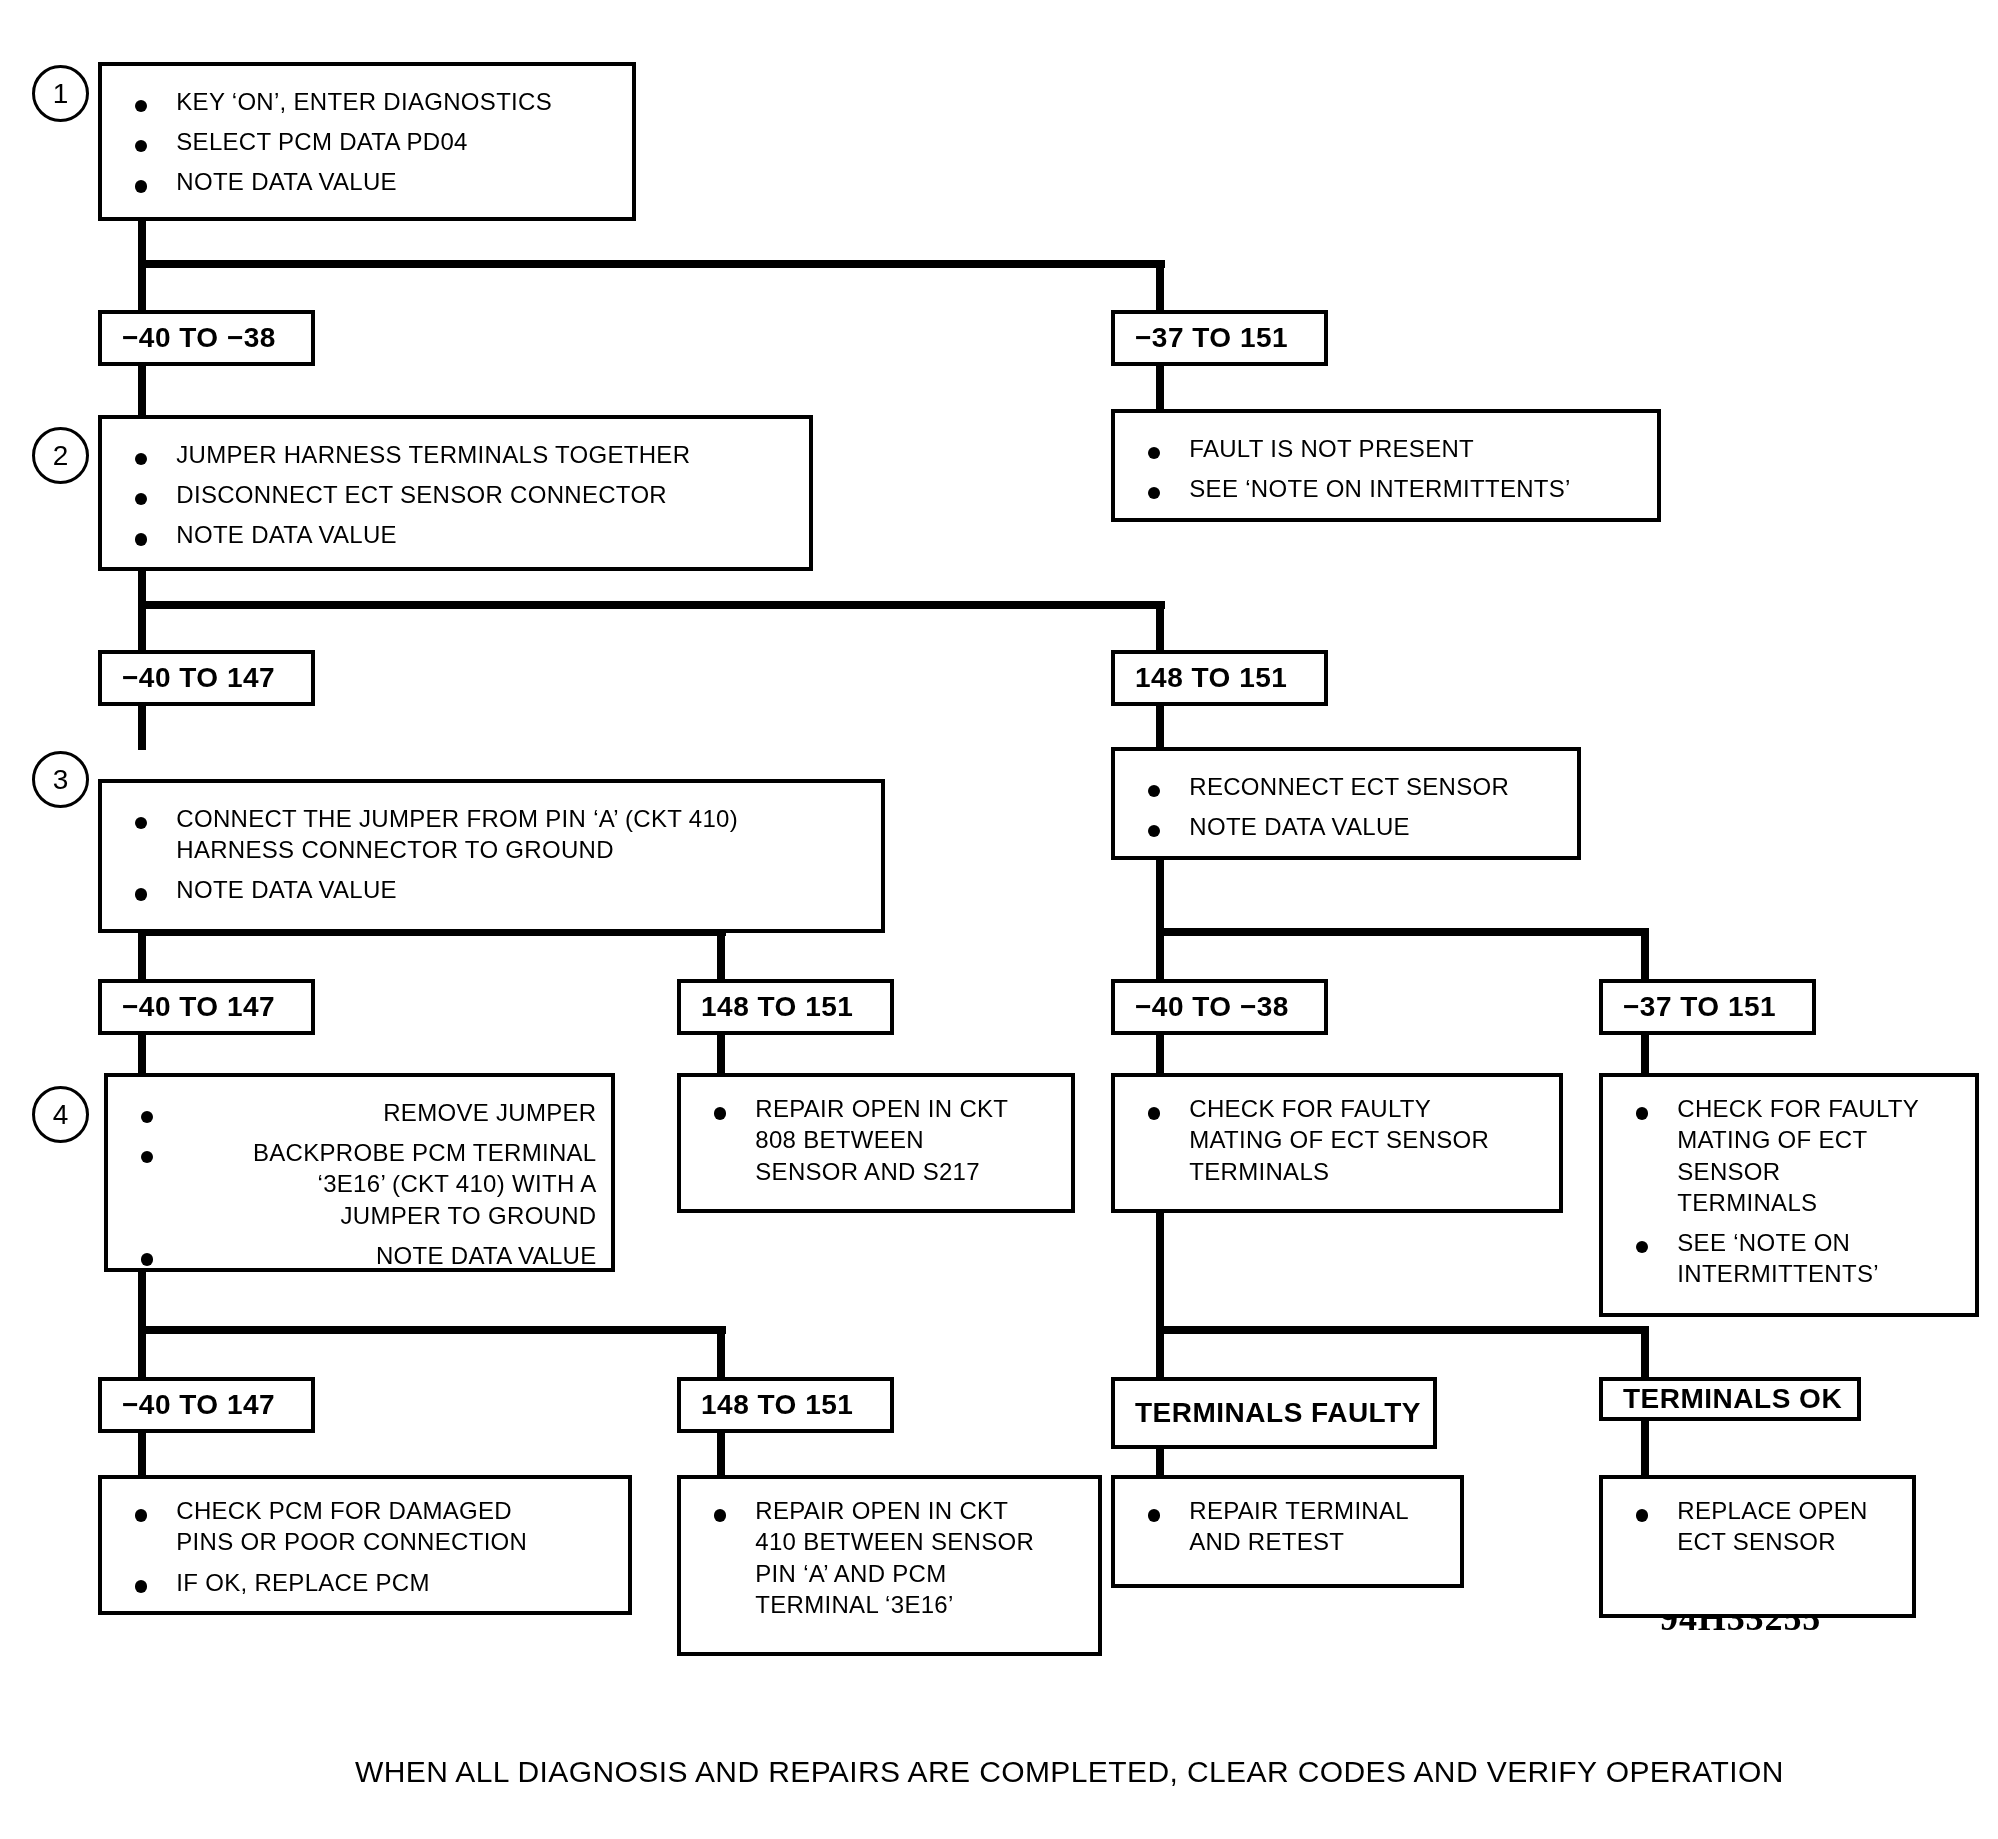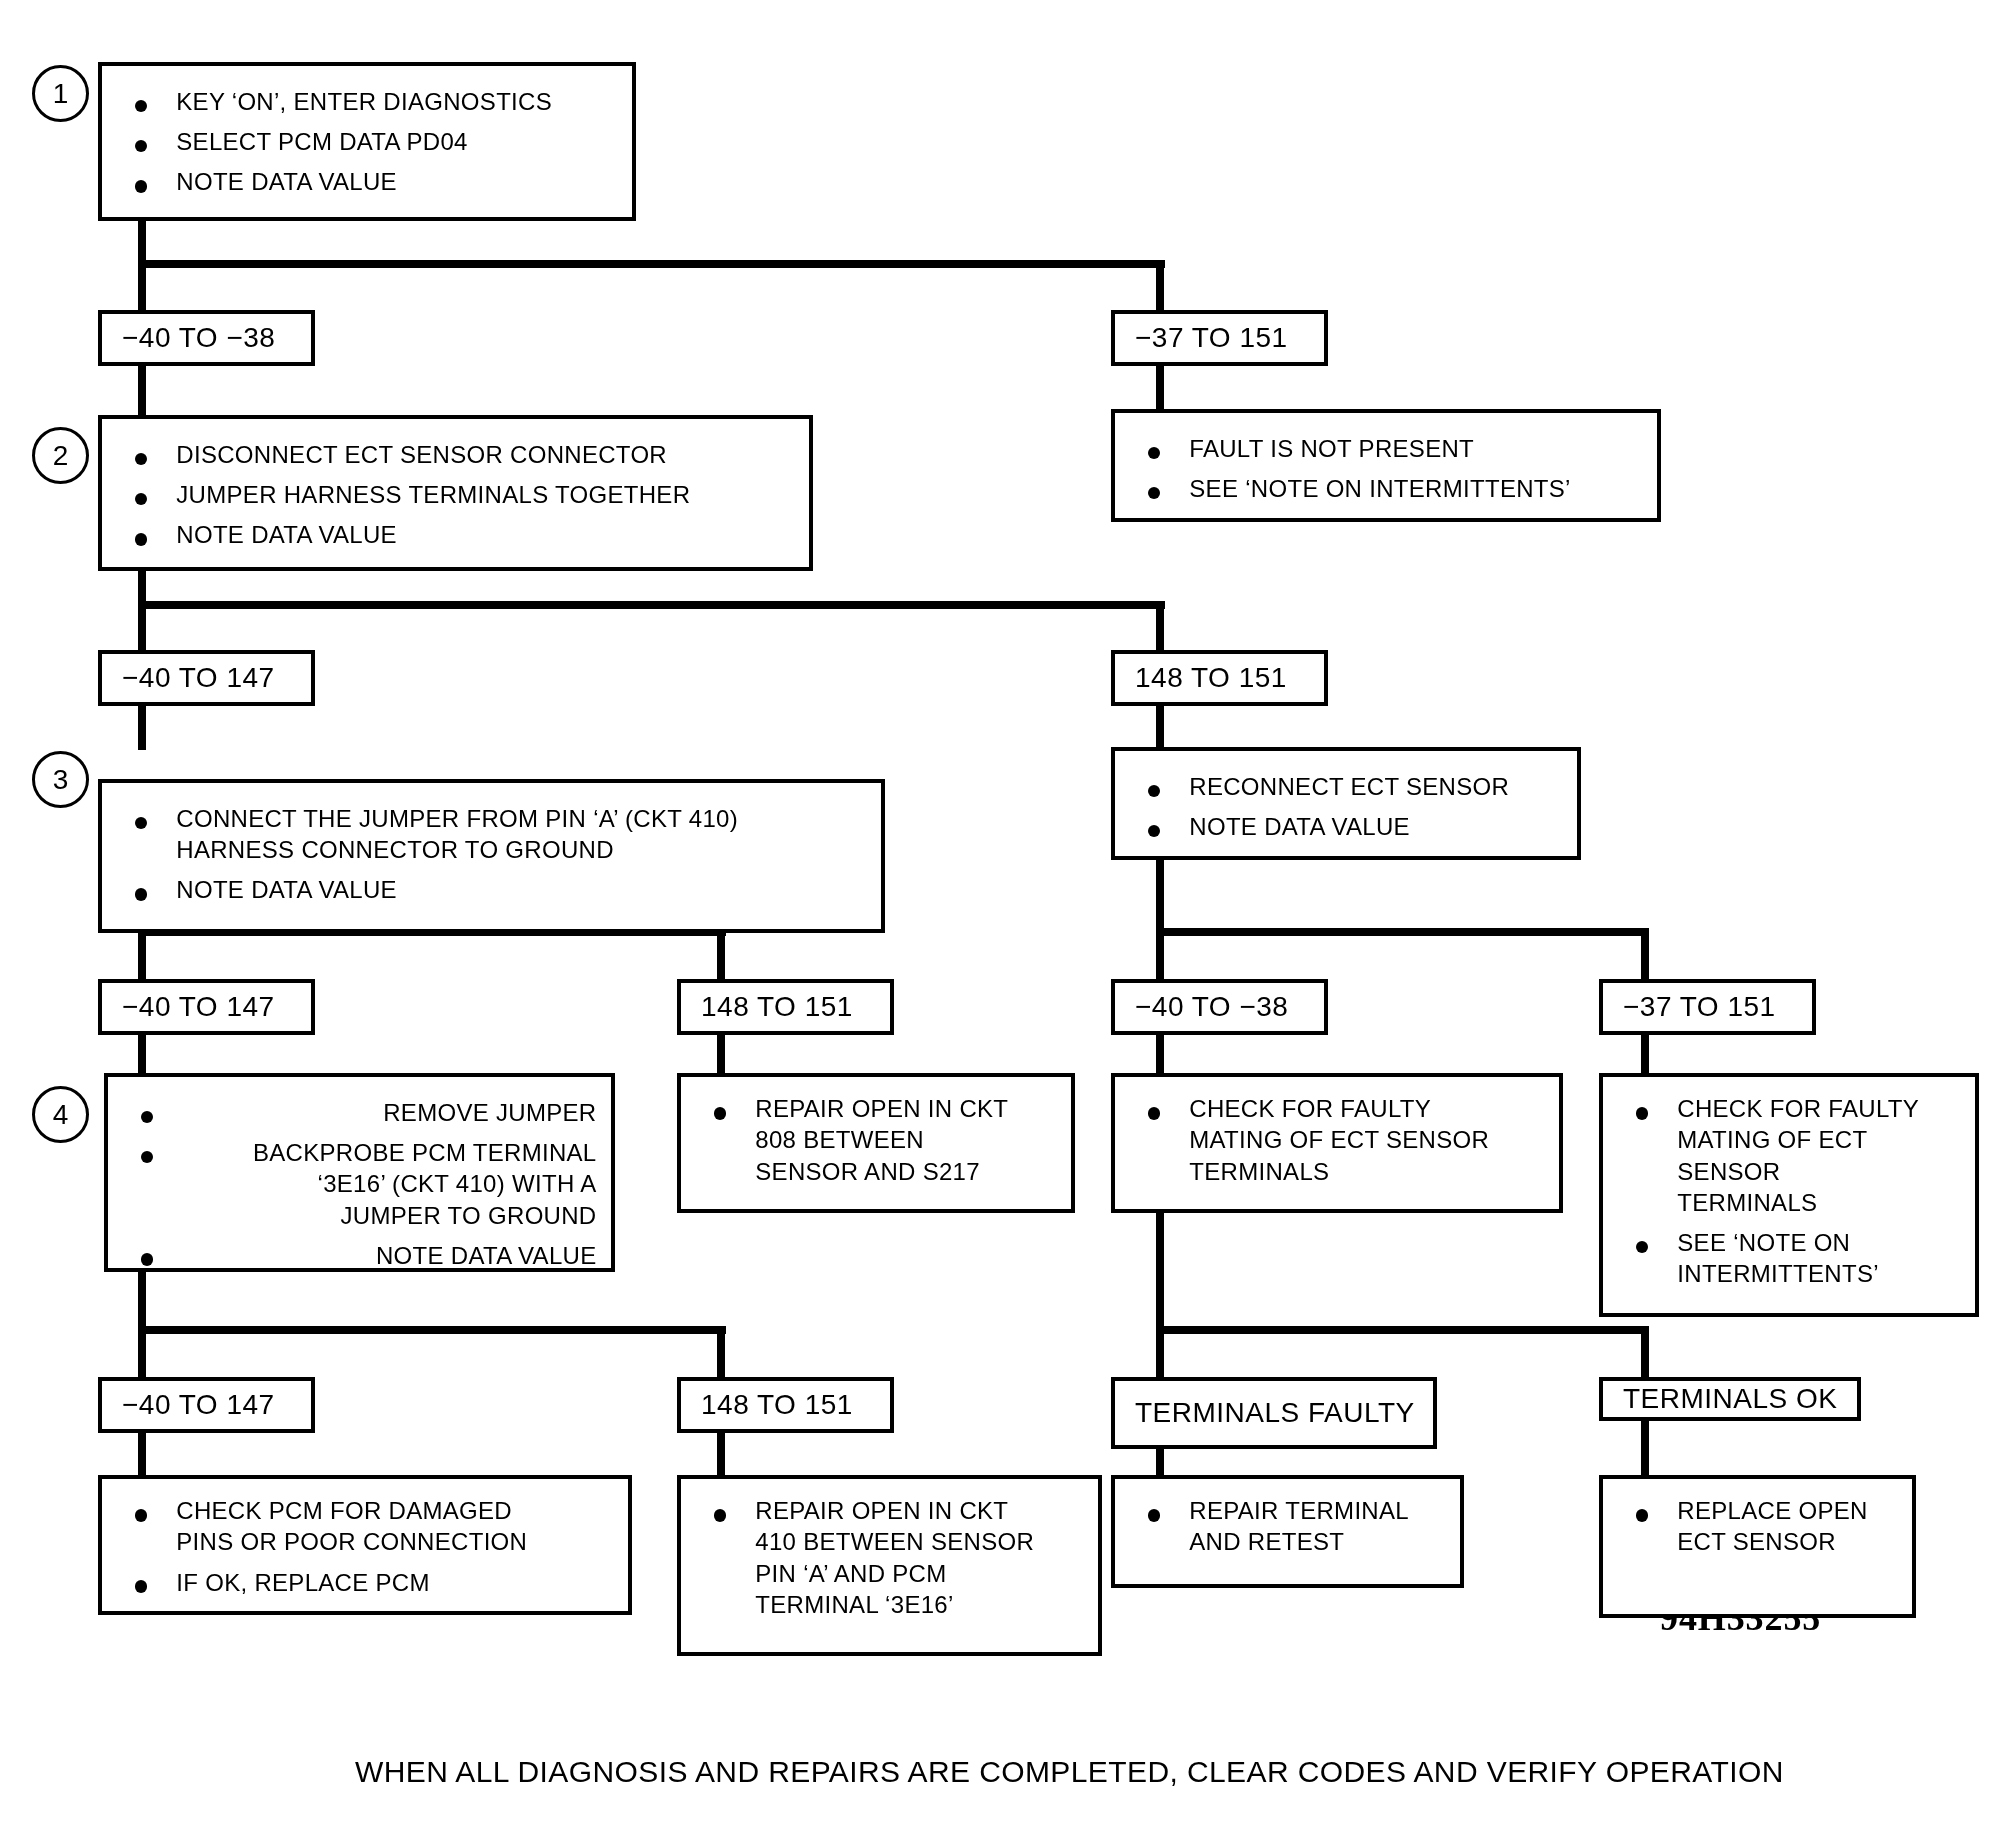--- a/index.html
+++ b/index.html
@@ -30,21 +30,21 @@
     box-sizing: border-box;
     border: 4.5px solid #000;
     background: #fff;
     z-index: 3;
     display: flex;
     align-items: center;
     padding-left: 20px;
   }
   .valbox .vtext {
     font-size: 28px;
-    font-weight: 400;
+    font-weight: 700;
     letter-spacing: 0.5px;
     white-space: nowrap;
   }
 
   
   ul.blist {
     list-style: none;
     margin: 0;
     padding: 0;
   }
@@ -181,22 +181,22 @@
   </div>
   <div class="valbox" style="left:1111px; top:310px; width:217px; height:56px;">
     <span class="vtext">−37 TO 151</span>
   </div>
 
   <div class="stepnum" style="left:32px; top:427px;">
     <span>2</span>
   </div>
   <div class="box pad" style="left:98px; top:415px; width:715px; height:156px;">
     <ul class="blist">
+      <li>JUMPER HARNESS TERMINALS TOGETHER</li>
       <li>DISCONNECT ECT SENSOR CONNECTOR</li>
-      <li>JUMPER HARNESS TERMINALS TOGETHER</li>
       <li>NOTE DATA VALUE</li>
     </ul>
   </div>
 
   <div class="box pad" style="left:1111px; top:409px; width:550px; height:113px;">
     <ul class="blist">
       <li>FAULT IS NOT PRESENT</li>
       <li>SEE ‘NOTE ON INTERMITTENTS’</li>
     </ul>
   </div>

